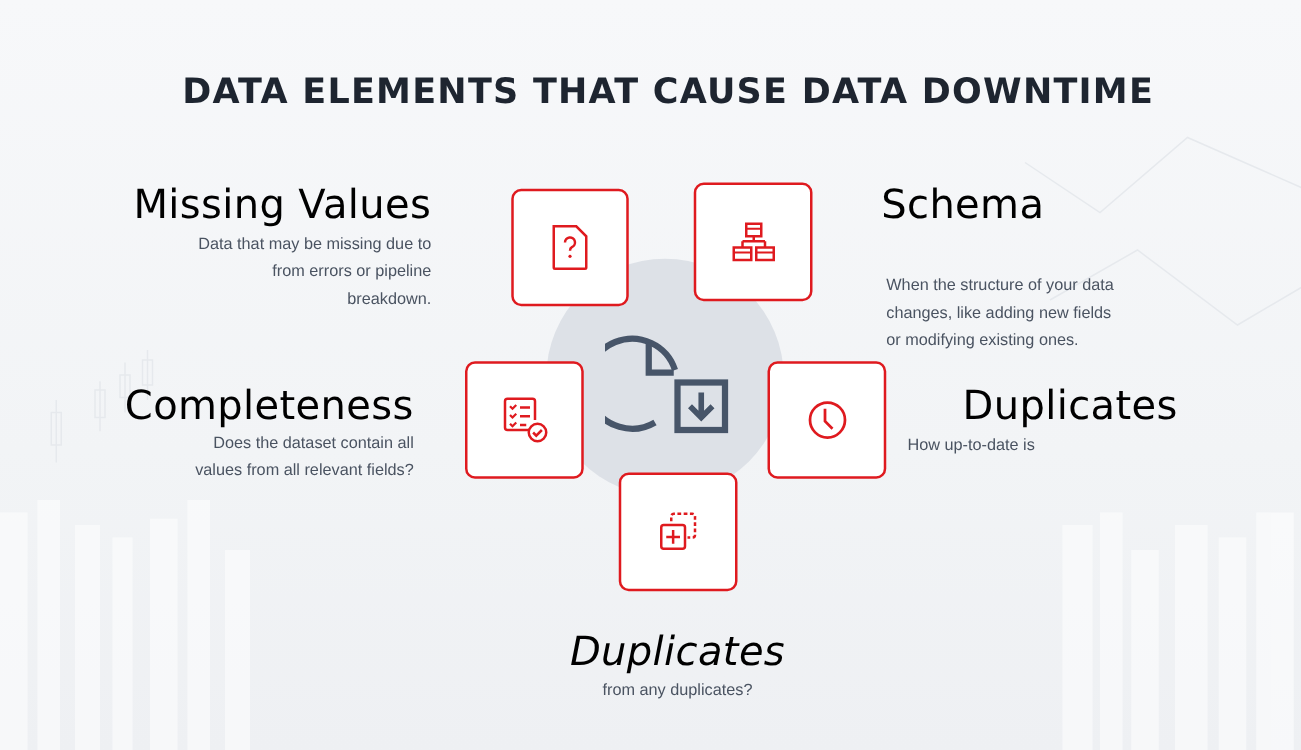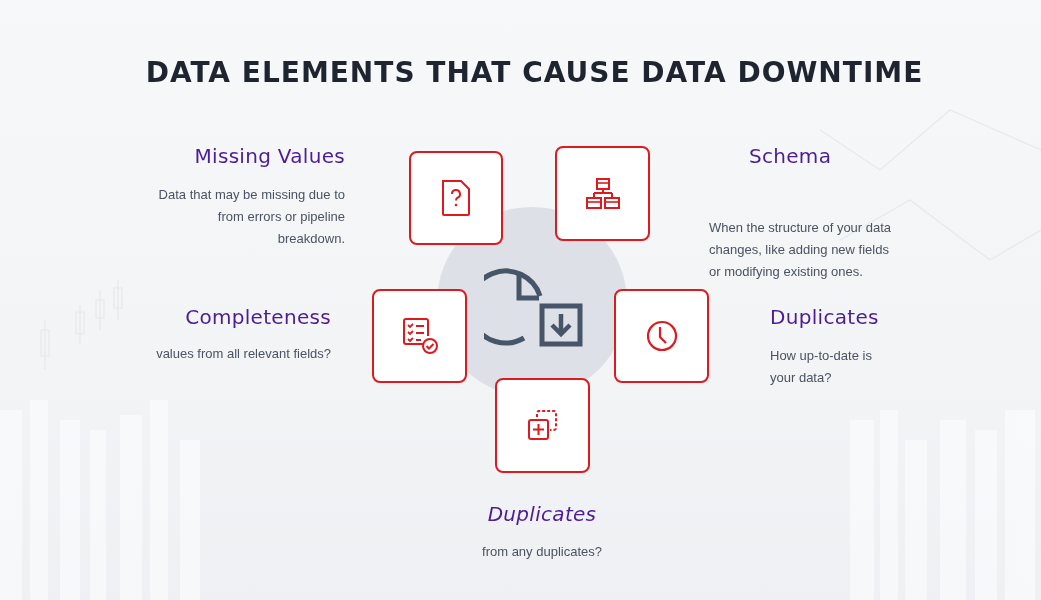--- a/index.html
+++ b/index.html
@@ -9,21 +9,21 @@
       font-family: "Liberation Sans", sans-serif;
     }
     .bg-deco { position: absolute; inset: 0; pointer-events: none; }
     .title {
       position: absolute; left: 0; right: 0; top: 56px; text-align: center;
       font-family: "DejaVu Sans", sans-serif; font-weight: bold;
       font-size: 28px; letter-spacing: 1px; color: #1e2530; margin-left: 28px;
     }
     .item-title {
       position: absolute; font-family: "DejaVu Sans", sans-serif;
-      font-size: 20px; color: #4c1d95; font-weight: normal; letter-spacing: 0.3px;
+      font-size: 32px; color: #000000; font-weight: normal; letter-spacing: 0.3px;
       white-space: nowrap;
     }
     .item-desc {
       position: absolute; font-size: 13px; line-height: 22px; color: #4a5361;
     }
     .right { text-align: right; }
     .center { text-align: center; }
     .box {
       position: absolute; width: 92px; height: 92px;
       border: 2px solid #df1a1f; border-radius: 8px; background: #ffffff;
@@ -85,56 +85,56 @@
   <div>breakdown.</div>
 </div>
 <div class="box" style="left:409px; top:151px; width:94px; height:94px;">
   <svg width="34" height="40" viewBox="0 0 34 40">
     <path d="M4 3 H22 L30 11 V36 a1 1 0 0 1 -1 1 H5 a1 1 0 0 1 -1 -1 Z" fill="none" stroke="#df1a1f" stroke-width="2"></path>
     <path d="M13 16 a4 4 0 1 1 5.5 3.7 c-1.2 .6 -1.5 1.3 -1.5 2.8" fill="none" stroke="#df1a1f" stroke-width="2"></path>
     <circle cx="17" cy="27" r="1.3" fill="#df1a1f"></circle>
   </svg>
 </div>
 
-<div class="item-title" style="left:749px; top:144px;">Schema</div>
+<div class="item-title" style="left:705px; top:144px;">Schema</div>
 <div class="item-desc" style="left:709px; top:184px; width:290px;margin-top:33px;">
   <div>When the structure of your data</div>
   <div>changes, like adding new fields</div>
   <div>or modifying existing ones.</div>
 </div>
 <div class="box" style="left:555px; top:146px; width:95px; height:95px;">
   <svg width="36" height="34" viewBox="0 0 36 34">
     <rect x="12" y="2" width="12" height="10" fill="none" stroke="#df1a1f" stroke-width="2"></rect>
     <line x1="12" y1="6" x2="24" y2="6" stroke="#df1a1f" stroke-width="1.6"></line>
     <path d="M18 12 V16 M9 16 H27 M9 16 V21 M27 16 V21" fill="none" stroke="#df1a1f" stroke-width="2"></path>
     <rect x="2" y="21" width="14" height="10" fill="none" stroke="#df1a1f" stroke-width="2"></rect>
     <line x1="2" y1="25" x2="16" y2="25" stroke="#df1a1f" stroke-width="1.6"></line>
     <rect x="20" y="21" width="14" height="10" fill="none" stroke="#df1a1f" stroke-width="2"></rect>
     <line x1="20" y1="25" x2="34" y2="25" stroke="#df1a1f" stroke-width="1.6"></line>
   </svg>
 </div>
 
 <div class="item-title right" style="right:710px; top:305px;">Completeness</div>
 <div class="item-desc right" style="right:710px; top:343px; width:290px;">
+  <div>Does the dataset contain all</div>
   <div>values from all relevant fields?</div>
 </div>
 <div class="box" style="left:372px; top:289px; width:95px; height:94px;">
   <svg width="40" height="40" viewBox="0 0 40 40">
     <path d="M24 28 H6 a2 2 0 0 1 -2 -2 V5 a2 2 0 0 1 2 -2 H26 a2 2 0 0 1 2 2 V20" fill="none" stroke="#df1a1f" stroke-width="2"></path>
     <path d="M8 9 l2 2 l3 -3 M8 16 l2 2 l3 -3 M8 23 l2 2 l3 -3" fill="none" stroke="#df1a1f" stroke-width="1.8"></path>
     <path d="M16 10 H24 M16 17 H24 M16 24 H21" stroke="#df1a1f" stroke-width="2"></path>
     <circle cx="30" cy="30" r="7" fill="#ffffff" stroke="#df1a1f" stroke-width="2"></circle>
     <path d="M26.5 30 l2.5 2.5 l4.5 -4.5" fill="none" stroke="#df1a1f" stroke-width="2"></path>
   </svg>
 </div>
 
 <div class="item-title" style="left:770px; top:305px;">Duplicates</div>
-<div class="item-desc" style="left:770px; top:345px; width:200px;">
+<div class="item-desc" style="left:726px; top:345px; width:200px;">
   <div>How up-to-date is</div>
-  <div>your data?</div>
 </div>
 <div class="box" style="left:614px; top:289px; width:95px; height:94px;">
   <svg width="34" height="34" viewBox="0 0 34 34">
     <circle cx="17" cy="17" r="14" fill="none" stroke="#df1a1f" stroke-width="2.2"></circle>
     <path d="M15 8 V18 L21 24" fill="none" stroke="#df1a1f" stroke-width="2.2"></path>
   </svg>
 </div>
 
 <div class="box" style="left:495px; top:378px; width:95px; height:95px;">
   <svg width="34" height="34" viewBox="0 0 34 34">

